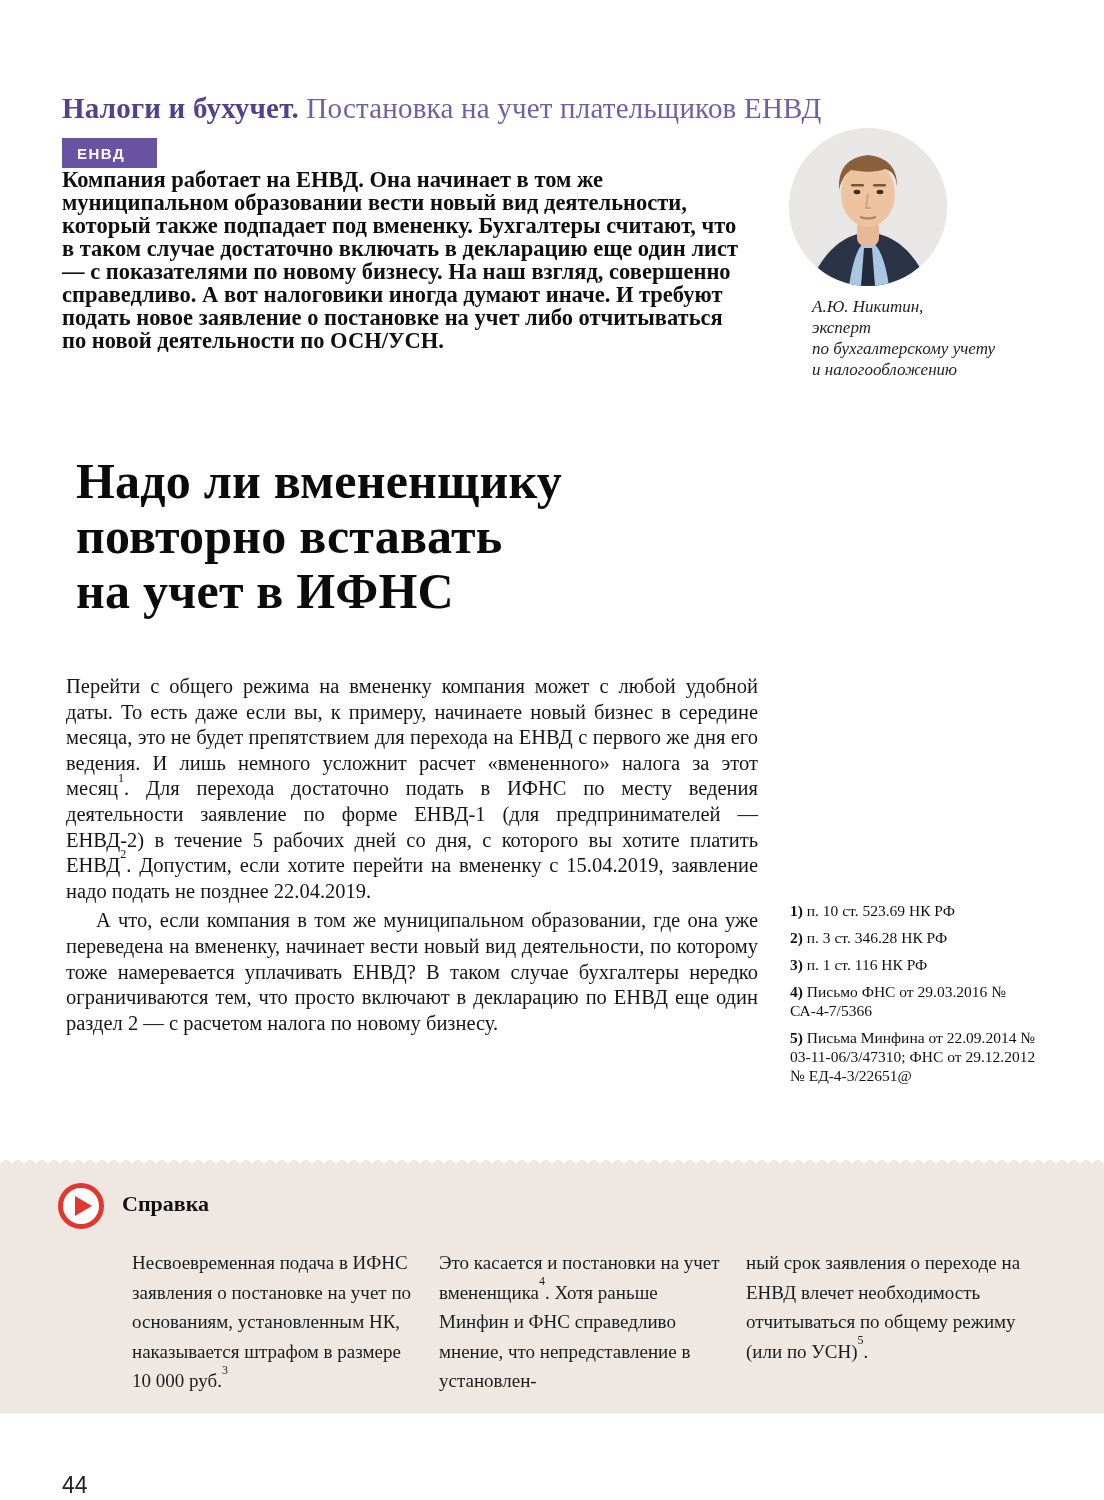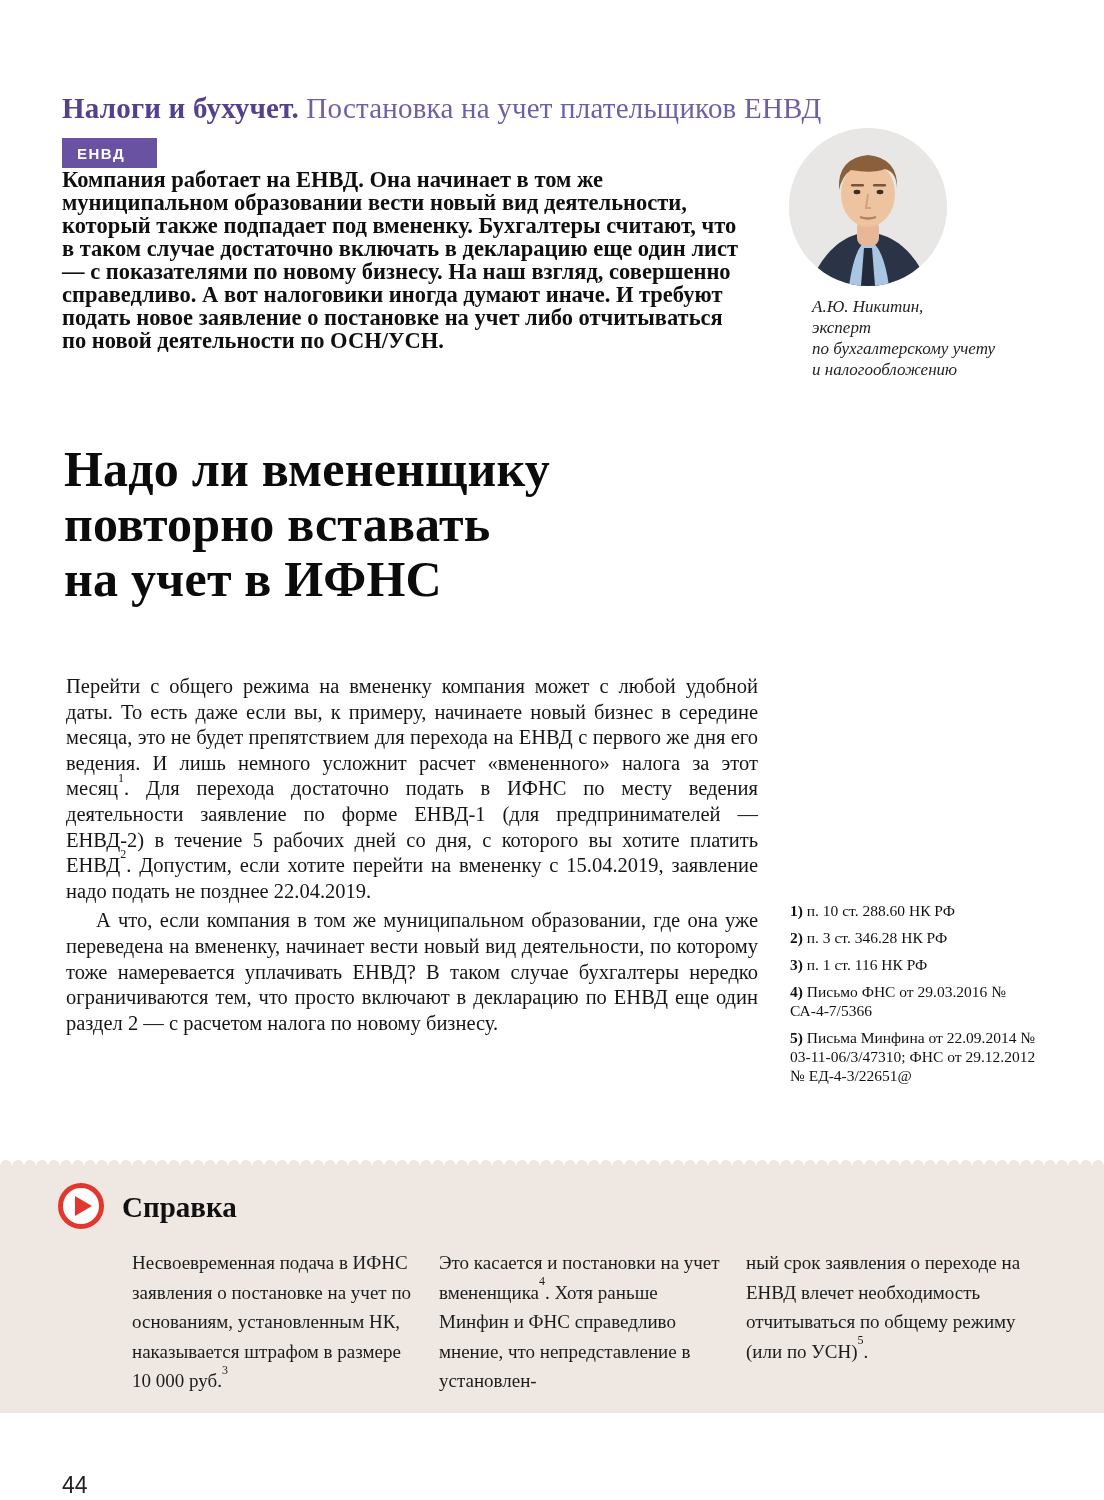--- a/index.html
+++ b/index.html
@@ -72,21 +72,21 @@
   }
   .scallop-edge{
     position:absolute;left:0;top:-9px;width:1104px;height:9px;
     background-image:radial-gradient(circle at 6px 9px, #efe8e2 5.6px, rgba(0,0,0,0) 6.2px);
     background-size:12px 9px;background-repeat:repeat-x;
   }
   .spravka-head{position:absolute;left:58px;top:17px;height:46px;}
   .play-icon{display:block;}
   .spravka-title{
     position:absolute;left:122px;top:25px;
-    font-weight:bold;font-size:29px;color:#111;
+    font-weight:bold;font-size:22px;color:#111;
   }
   .spravka-col{
     position:absolute;top:82px;width:282px;
     font-size:19px;line-height:29.5px;color:#1c1c1c;margin-left:14px;
   }
   .col1{left:118px;}
   .col2{left:425px;}
   .col3{left:732px;}
   
   .page-number{
@@ -135,33 +135,33 @@
     </svg>
   </div>
 
   <div class="author-caption">
     <div>А.Ю. Никитин,</div>
     <div>эксперт</div>
     <div>по бухгалтерскому учету</div>
     <div>и налогообложению</div>
   </div>
 
-  <h1 class="headline" style="margin:4px;">
+  <h1 class="headline" style="margin:16px;">
     <div>Надо ли вмененщику</div>
     <div>повторно вставать</div>
     <div>на учет в ИФНС</div>
   </h1>
 
   <div class="article">
     <p><span>Перейти с общего режима на вмененку компания может с любой удобной даты. То есть даже если вы, к примеру, начинаете новый бизнес в середине месяца, это не будет препятствием для перехода на ЕНВД с первого же дня его ведения. И лишь немного усложнит расчет «вмененного» налога за этот месяц</span><sup class="fnref">1</sup><span>. Для перехода достаточно подать в ИФНС по месту ведения деятельности заявление по форме ЕНВД-1 (для предпринимателей — ЕНВД-2) в течение 5 рабочих дней со дня, с которого вы хотите платить ЕНВД</span><sup class="fnref">2</sup><span>. Допустим, если хотите перейти на вмененку с 15.04.2019, заявление надо подать не позднее 22.04.2019.</span></p>
     <p class="indent">А что, если компания в том же муниципальном образовании, где она уже переведена на вмененку, начинает вести новый вид деятельности, по которому тоже намеревается уплачивать ЕНВД? В таком случае бухгалтеры нередко ограничиваются тем, что просто включают в декларацию по ЕНВД еще один раздел 2 — с расчетом налога по новому бизнесу.</p>
   </div>
 
   <div class="footnotes">
-    <div class="fn"><b>1)</b> <span>п. 10 ст. 288.60 НК РФ</span></div>
+    <div class="fn"><b>1)</b> <span>п. 10 ст. 523.69 НК РФ</span></div>
     <div class="fn"><b>2)</b> <span>п. 3 ст. 346.28 НК РФ</span></div>
     <div class="fn"><b>3)</b> <span>п. 1 ст. 116 НК РФ</span></div>
     <div class="fn"><b>4)</b> <span>Письмо ФНС от 29.03.2016 № СА-4-7/5366</span></div>
     <div class="fn"><b>5)</b> <span>Письма Минфина от 22.09.2014 № 03-11-06/3/47310; ФНС от 29.12.2012 № ЕД-4-3/22651@</span></div>
   </div>
 
   <div class="spravka">
     <div class="scallop-edge"></div>
     <div class="spravka-head">
       <svg class="play-icon" width="46" height="46" viewBox="0 0 46 46">

